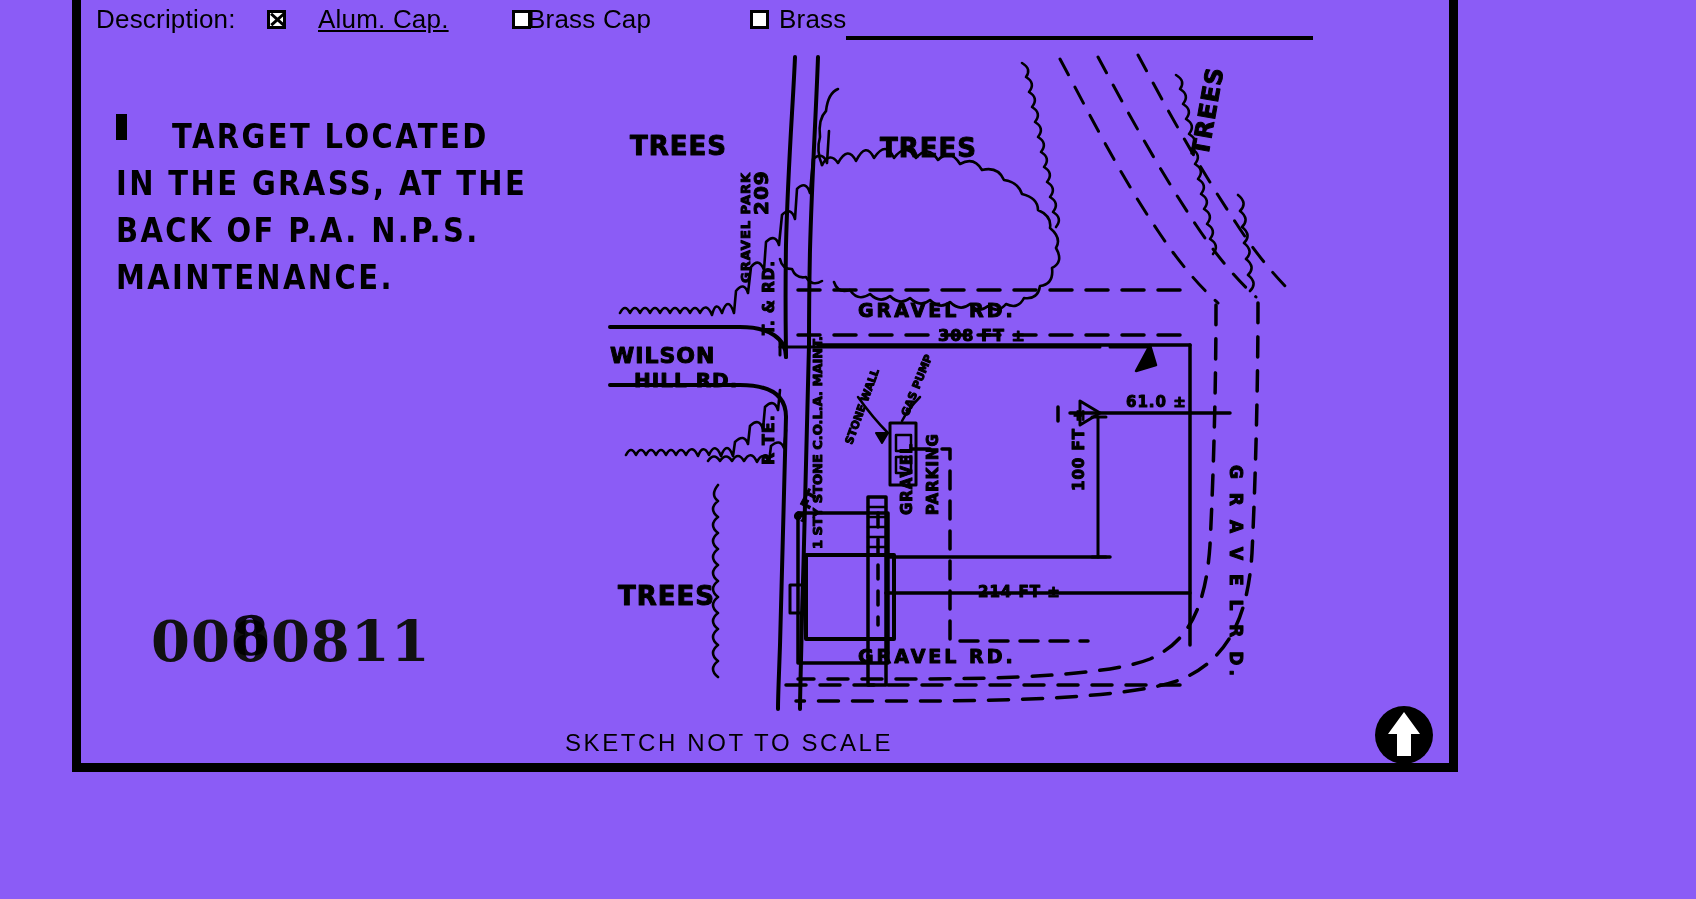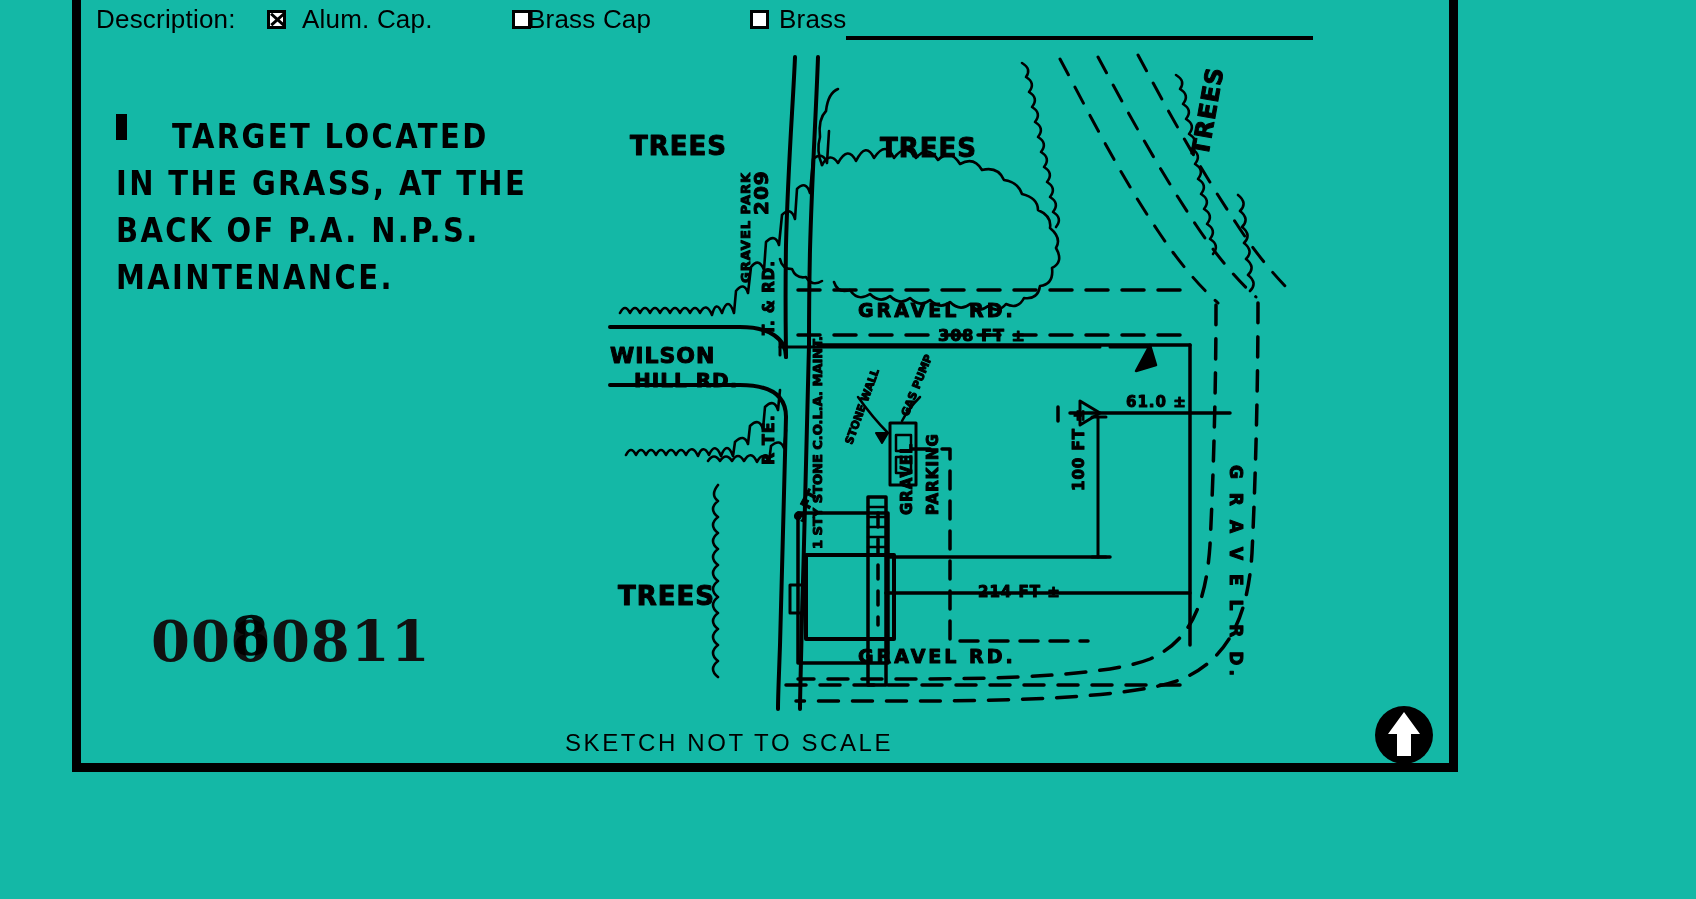--- a/index.html
+++ b/index.html
@@ -1,30 +1,30 @@
 <!DOCTYPE html>
 <html><head>
 <meta charset="utf-8">
 <style>
   html,body{margin:0;padding:0;background:#ffffff;}
   body{width:1696px;height:899px;position:relative;overflow:hidden;
        font-family:"Liberation Sans",sans-serif;color:#000;}
 
-  #sheet{position:absolute;left:0;top:0;width:1696px;height:899px;background:#14b8a6;}
+  #sheet{position:absolute;left:0;top:0;width:1696px;height:899px;background:#8b5cf6;}
 
   
   .frame-left{position:absolute;left:72px;top:0;width:9px;height:772px;background:#000;}
   .frame-bottom{position:absolute;left:72px;top:763px;width:1386px;height:9px;background:#000;}
   .frame-right{position:absolute;left:1449px;top:0;width:9px;height:772px;background:#000;}
 
   
   .hdr{position:absolute;top:4px;font-size:26px;letter-spacing:.2px;
        font-family:"Liberation Sans",sans-serif;color:#000;white-space:nowrap;}
   #hdr-desc{left:96px;}
-  #hdr-alum{left:302px;}
+  #hdr-alum{left:318px;text-decoration:underline;}
   #hdr-brass{left:528px;}
   #hdr-other{left:779px;}
 
   .cbox{position:absolute;top:10px;width:19px;height:19px;border:3px solid #000;
         box-sizing:border-box;background:#fff;}
   #cb-alum{left:267px;}
   #cb-brass{left:512px;}
   #cb-other{left:750px;}
   .cbox.checked::before,.cbox.checked::after{content:"";position:absolute;
         left:-1px;top:5px;width:17px;height:2.6px;background:#000;}

